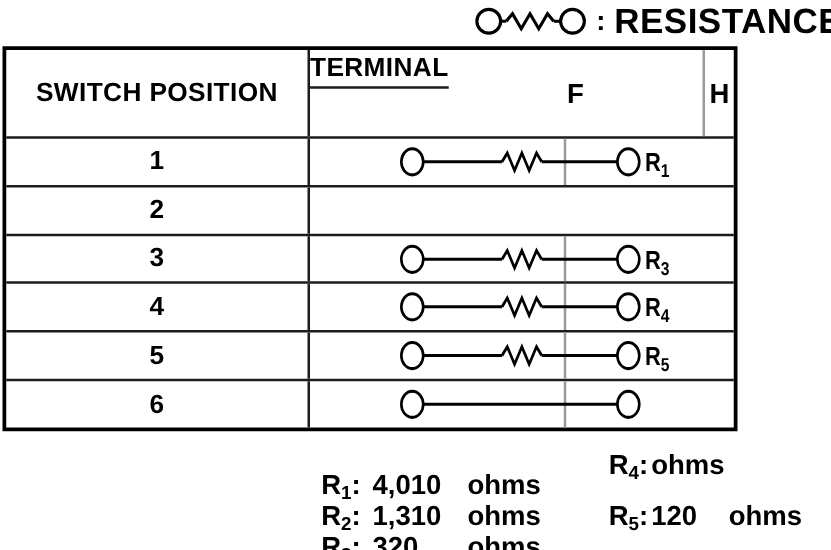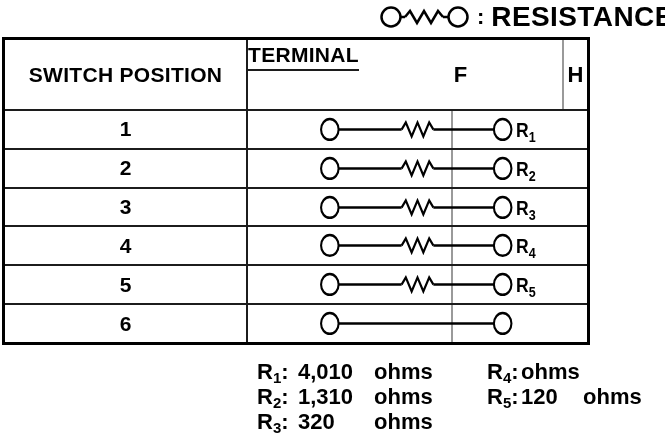--- a/index.html
+++ b/index.html
@@ -57,21 +57,21 @@
   .cell-graphic svg { position: absolute; left: 0; top: 0; width: 100%; height: 100%; display: block; }
 
   
   .values-block { position: absolute; top: 359px; }
   .values-left  { left: 257px; }
   .values-right { left: 487px; }
   .value-line { height: 25px; display: flex; align-items: baseline; font-size: 22px; }
   .vlabel { display: inline-block; width: 41px; }
   .values-right .vlabel { width: 34px; }
   .vsub { font-size: 15px; vertical-align: -4px; }
-  .vnum { display: inline-block; min-width: 76px; }
+  .vnum { display: inline-block; min-width: 76px; margin-top: 16px; }
   .values-right .vnum { min-width: 62px; }
 </style>
 </head>
 <body>
 
 <div class="stage">
 
   <div class="legend">
     <svg width="90" height="28" viewBox="0 0 90 28">
       <line x1="20.5" y1="14" x2="25" y2="14" stroke="#000" stroke-width="2.5"></line>
@@ -107,31 +107,20 @@
           <line x1="222" y1="18.5" x2="294.5" y2="18.5" stroke="#000" stroke-width="2.5"></line>
           <circle cx="98" cy="18.5" r="10.5" fill="#fff" stroke="#000" stroke-width="2.5"></circle>
           <circle cx="305" cy="18.5" r="10.5" fill="#fff" stroke="#000" stroke-width="2.5"></circle>
           <text x="321" y="26" font-size="21" font-weight="bold"><tspan>R</tspan><tspan dy="5" font-size="15">1</tspan></text>
         </svg>
       </div>
     </div>
 
     <div class="data-row">
       <div class="cell-pos center">2</div>
-      <div class="cell-graphic">
-        <div class="vline"></div>
-        <svg viewBox="0 0 406 37" preserveAspectRatio="none">
-          <line x1="108" y1="18.5" x2="184" y2="18.5" stroke="#000" stroke-width="2.5"></line>
-          <path d="M184 18.5 l5 -7 l7 14 l7 -14 l7 14 l7 -14 l5 7" fill="none" stroke="#000" stroke-width="2.5"></path>
-          <line x1="222" y1="18.5" x2="294.5" y2="18.5" stroke="#000" stroke-width="2.5"></line>
-          <circle cx="98" cy="18.5" r="10.5" fill="#fff" stroke="#000" stroke-width="2.5"></circle>
-          <circle cx="305" cy="18.5" r="10.5" fill="#fff" stroke="#000" stroke-width="2.5"></circle>
-          <text x="321" y="26" font-size="21" font-weight="bold"><tspan>R</tspan><tspan dy="5" font-size="15">2</tspan></text>
-        </svg>
-      </div>
     </div>
 
     <div class="data-row">
       <div class="cell-pos center">3</div>
       <div class="cell-graphic">
         <div class="vline"></div>
         <svg viewBox="0 0 406 37" preserveAspectRatio="none">
           <line x1="108" y1="18.5" x2="184" y2="18.5" stroke="#000" stroke-width="2.5"></line>
           <path d="M184 18.5 l5 -7 l7 14 l7 -14 l7 14 l7 -14 l5 7" fill="none" stroke="#000" stroke-width="2.5"></path>
           <line x1="222" y1="18.5" x2="294.5" y2="18.5" stroke="#000" stroke-width="2.5"></line>

